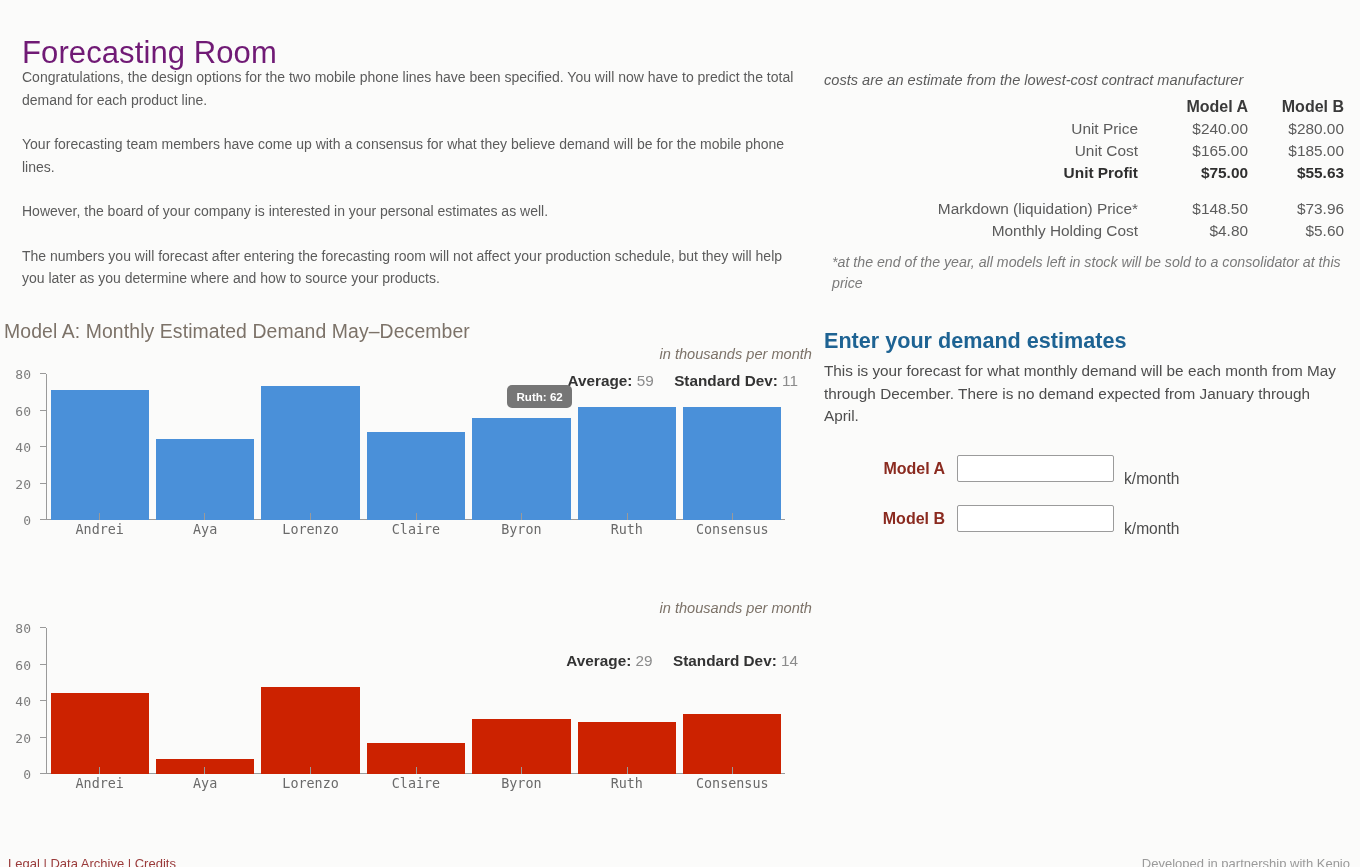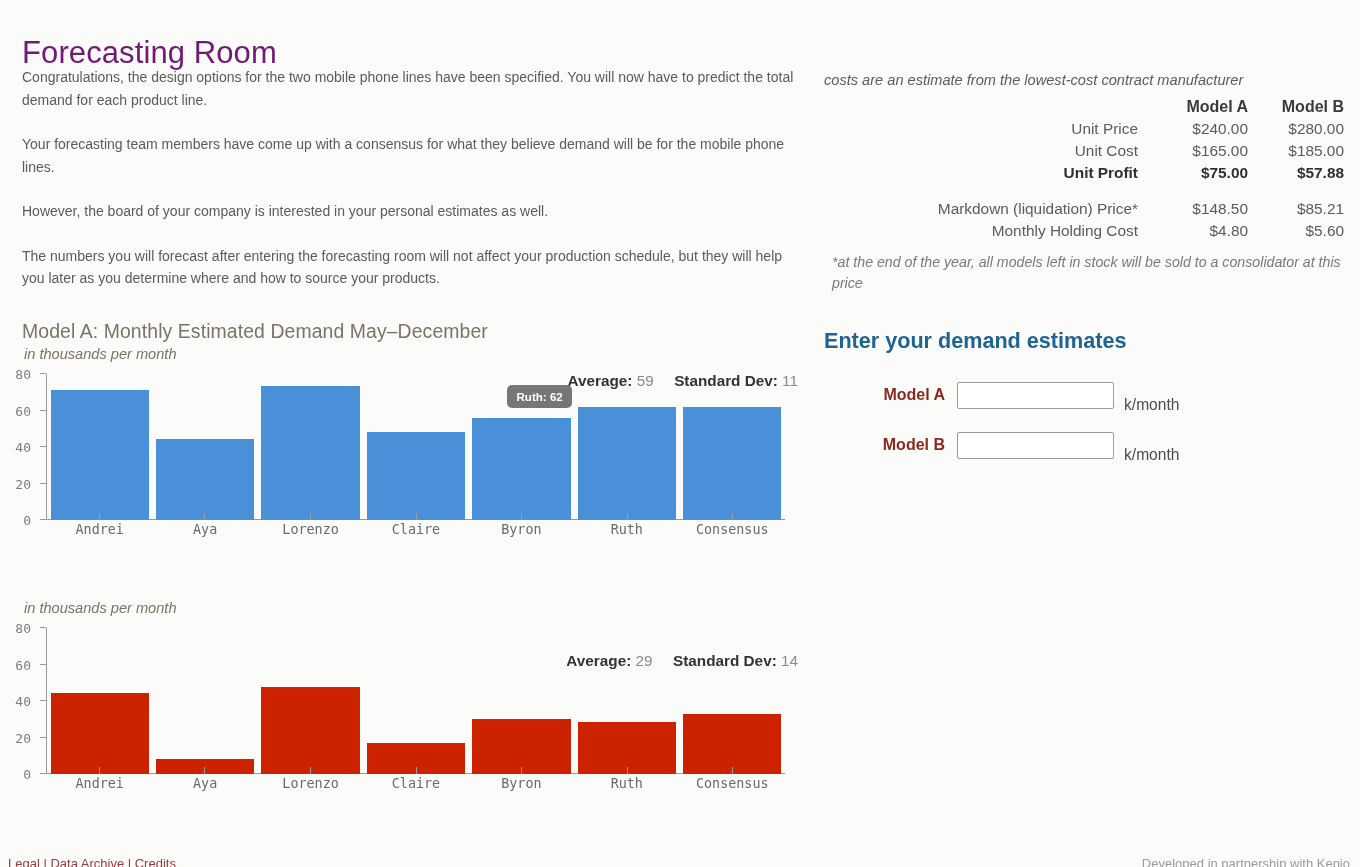--- a/index.html
+++ b/index.html
@@ -32,28 +32,29 @@
   .left-col { position: absolute; left: 0; top: 66px; width: 812px; }
   .intro p {
     margin: 0 0 22px 0; padding: 0 14px 0 22px;
     font-size: 14px; line-height: 22.5px; color: #5b5b5b;
   }
   .intro p:last-child { margin-bottom: 12px; }
 
   
   .chart-block { position: absolute; left: 0; width: 812px; }
   .chart-title {
-    padding-left: 22px;
+    padding-left: 4px;
     font-size: 19.4px; color: #7c7268; font-weight: 400;
     margin: 0 0 3px 0; letter-spacing: .1px;
   }
   .chart-sub {
-    padding-left: 24px;
+    padding-left: 30px;
     font-size: 14.6px; color: #7c7268; font-style: italic;
     margin: 0;
+    text-align: right;
   }
   .chart-stats {
     position: absolute; right: 14px; top: 52px;
     font-size: 15.3px; color: #8b8b8b; white-space: nowrap;
   }
   .chart-stats b { color: #333; font-weight: bold; }
   .chart-stats .gap { display: inline-block; width: 12px; }
 
   .plot { position: relative; width: 812px; height: 168px; margin-top: 12px; }
   .plot-inner { position: absolute; left: 47px; top: 0; right: 27px; bottom: 22px; }
@@ -325,41 +326,42 @@
         <td class="num">$280.00</td>
       </tr>
       <tr>
         <td class="lbl">Unit Cost</td>
         <td class="num">$165.00</td>
         <td class="num">$185.00</td>
       </tr>
       <tr class="bold">
         <td class="lbl">Unit Profit</td>
         <td class="num">$75.00</td>
-        <td class="num">$57.88</td>
+        <td class="num">$55.63</td>
       </tr>
       <tr class="spacer">
             <td colspan="3"></td>
           </tr>
       <tr>
         <td class="lbl">Markdown (liquidation) Price*</td>
         <td class="num">$148.50</td>
-        <td class="num">$85.21</td>
+        <td class="num">$73.96</td>
       </tr>
       <tr>
         <td class="lbl">Monthly Holding Cost</td>
         <td class="num">$4.80</td>
         <td class="num">$5.60</td>
       </tr>
     </tbody>
       </table>
 
     <p class="footnote">*at the end of the year, all models left in stock will be sold to a consolidator at this price</p>
 
     <h2 class="est-title">Enter your demand estimates</h2>
+    <p class="est-text">This is your forecast for what monthly demand will be each month from May through December. There is no demand expected from January through April.</p>
 
     <div class="est-rows">
       <div class="est-row">
         <div class="est-label">Model A</div>
         <input class="est-input" type="text" value="" style="">
         <div class="est-unit">k/month</div>
       </div>
       <div class="est-row">
         <div class="est-label">Model B</div>
         <input class="est-input" type="text" value="" style="">

